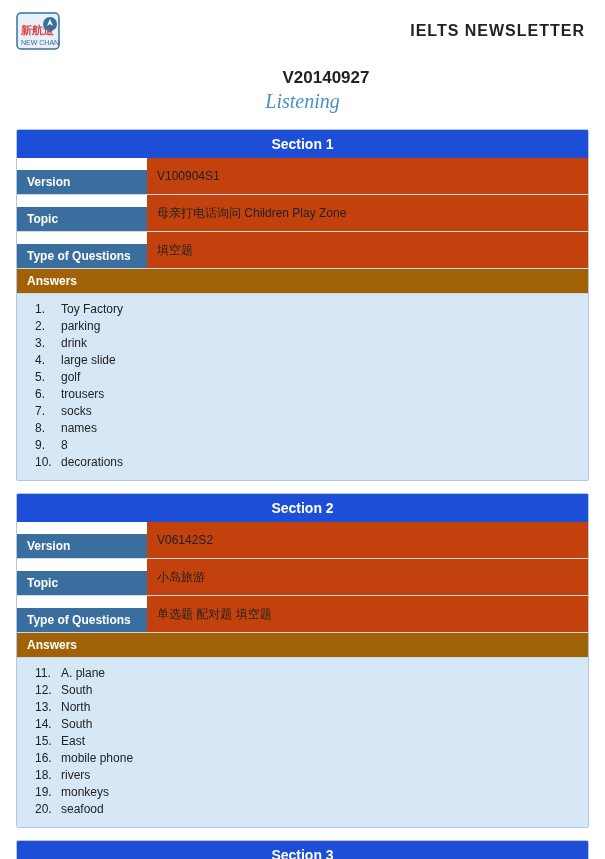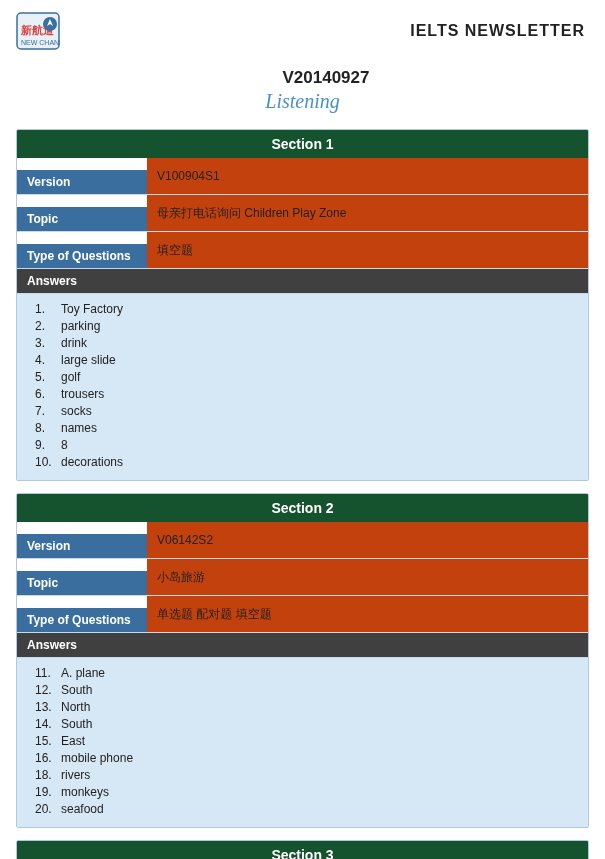--- a/index.html
+++ b/index.html
@@ -61,21 +61,21 @@
     }
 
     .section-container {
       margin: 12px 16px 10px 16px;
       border: 1px solid #b0c8e0;
       border-radius: 2px;
       overflow: hidden;
     }
 
     .section-header {
-      background: #14532d;
+      background: #1d4ed8;
       color: #fff;
       text-align: center;
       font-size: 14px;
       font-weight: bold;
       padding: 6px 0;
     }
 
     .section-row {
       display: flex;
       border-bottom: 1px solid #c8daea;
@@ -102,21 +102,21 @@
       background: #c2410c;
       color: #222;
       padding: 5px 10px;
       flex: 1;
       font-size: 12px;
       display: flex;
       align-items: center;
     }
 
     .answers-header {
-      background: #404040;
+      background: #a16207;
       color: #fff;
       font-size: 12px;
       font-weight: bold;
       padding: 5px 10px;
       border-bottom: 1px solid #c8daea;
     }
 
     .answers-body {
       background: #d6e8f5;
       padding: 6px 10px 10px 18px;

